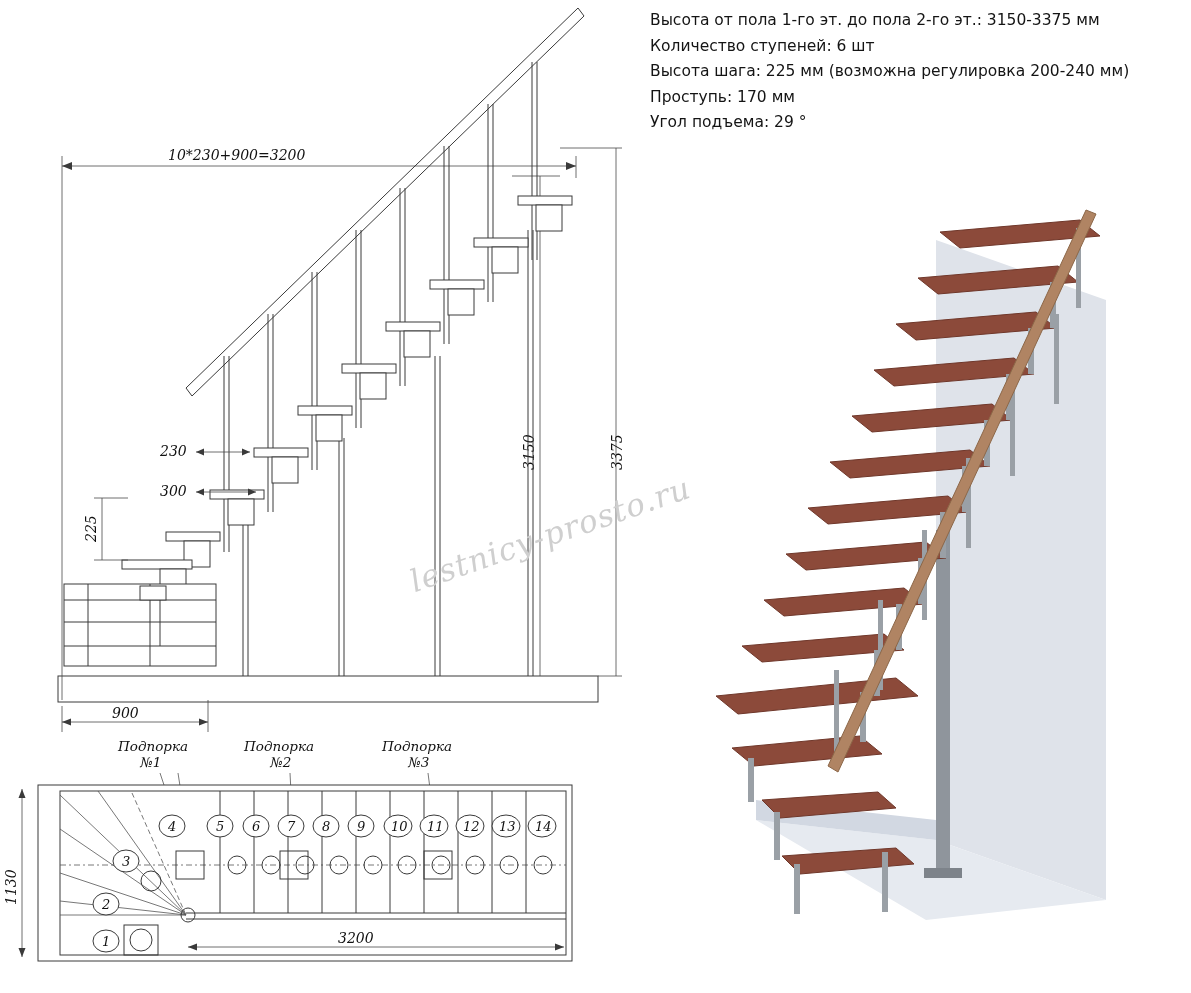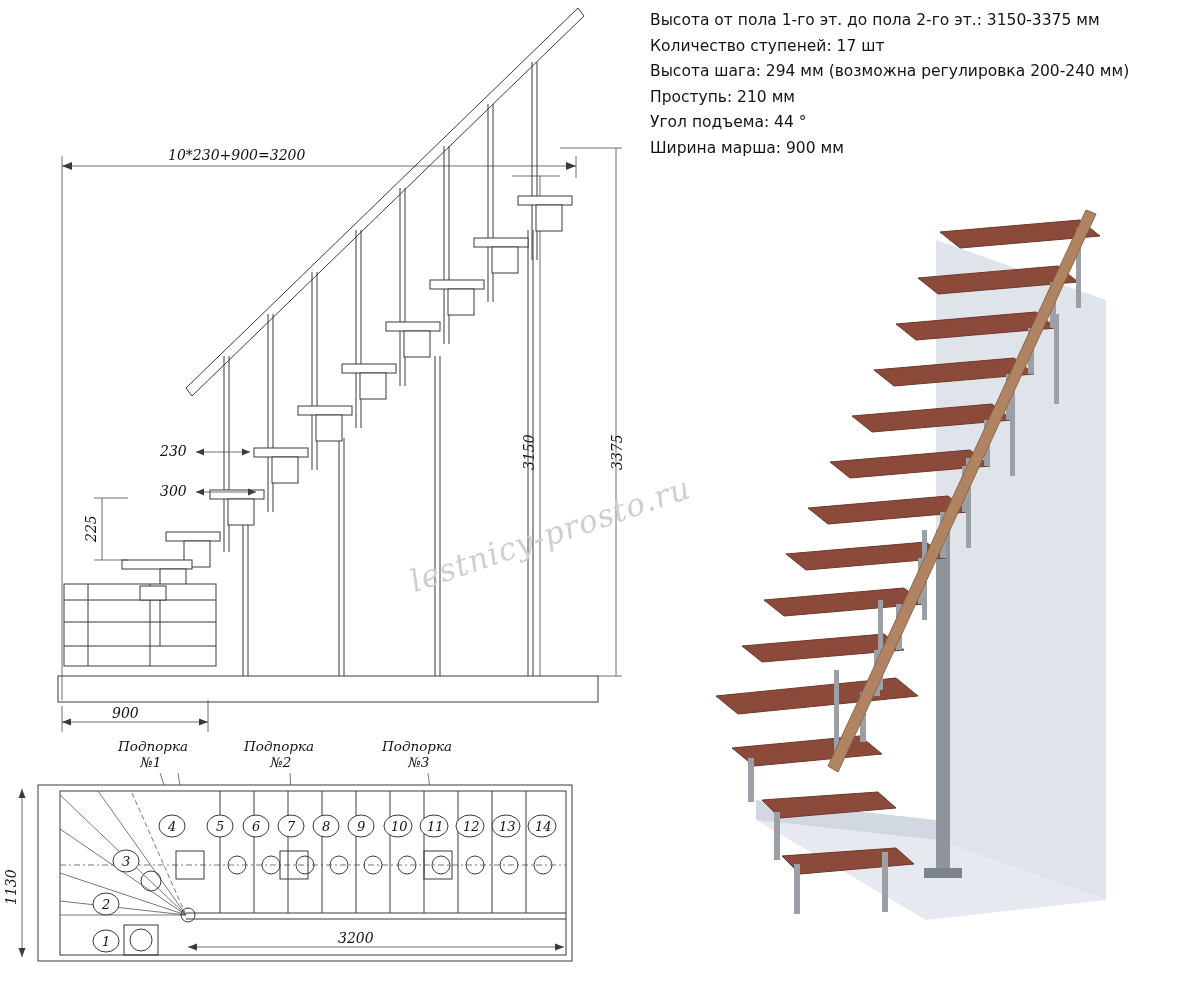--- a/index.html
+++ b/index.html
@@ -46,25 +46,24 @@
     letter-spacing:1px;
   }
 </style>
 </head>
 <body>
 
 <div class="root">
 
   <div class="spec">
     <div>Высота от пола 1-го эт. до пола 2-го эт.: 3150-3375 мм</div>
-    <div>Количество ступеней: 17 шт</div>
-    <div>Высота шага: 294 мм (возможна регулировка 200-240 мм)</div>
-    <div>Проступь: 210 мм</div>
-    <div>Угол подъема: 44 °</div>
-    <div>Ширина марша: 900 мм</div>
+    <div>Количество ступеней: 6 шт</div>
+    <div>Высота шага: 225 мм (возможна регулировка 200-240 мм)</div>
+    <div>Проступь: 170 мм</div>
+    <div>Угол подъема: 29 °</div>
   </div>
 
   <svg width="640" height="760" viewBox="0 0 640 760" style="position:absolute;left:0;top:0;">
 
     <rect x="58" y="676" width="540" height="26" class="ln fillw"></rect>
 
     <line x1="616" y1="148" x2="616" y2="676" class="dim"></line>
     <line x1="560" y1="148" x2="622" y2="148" class="dim"></line>
     <line x1="598" y1="676" x2="622" y2="676" class="dim"></line>
 

